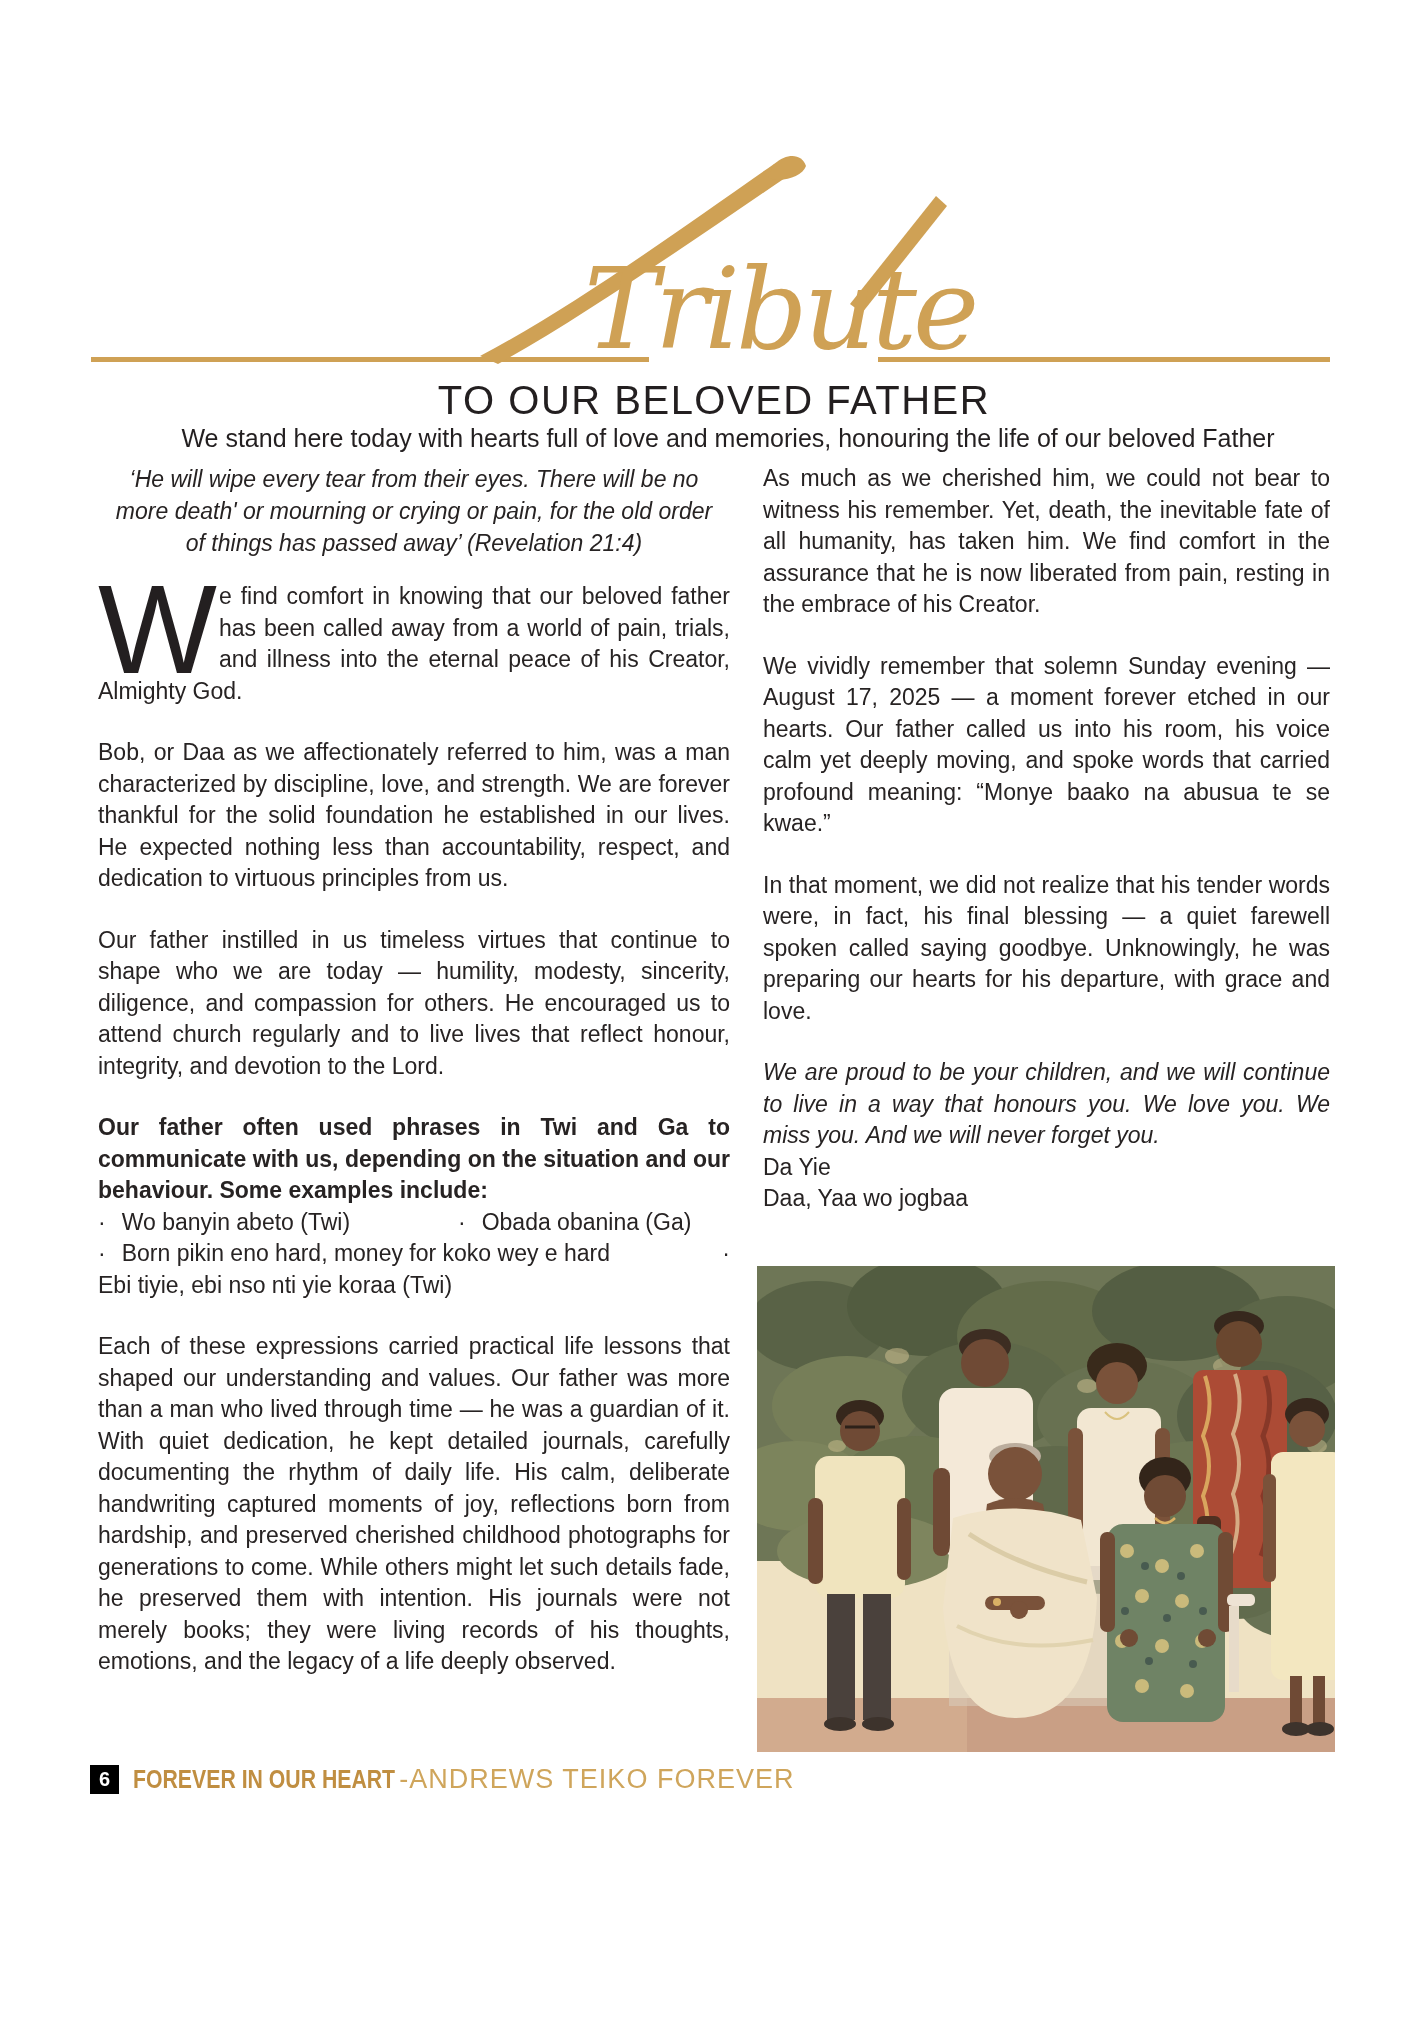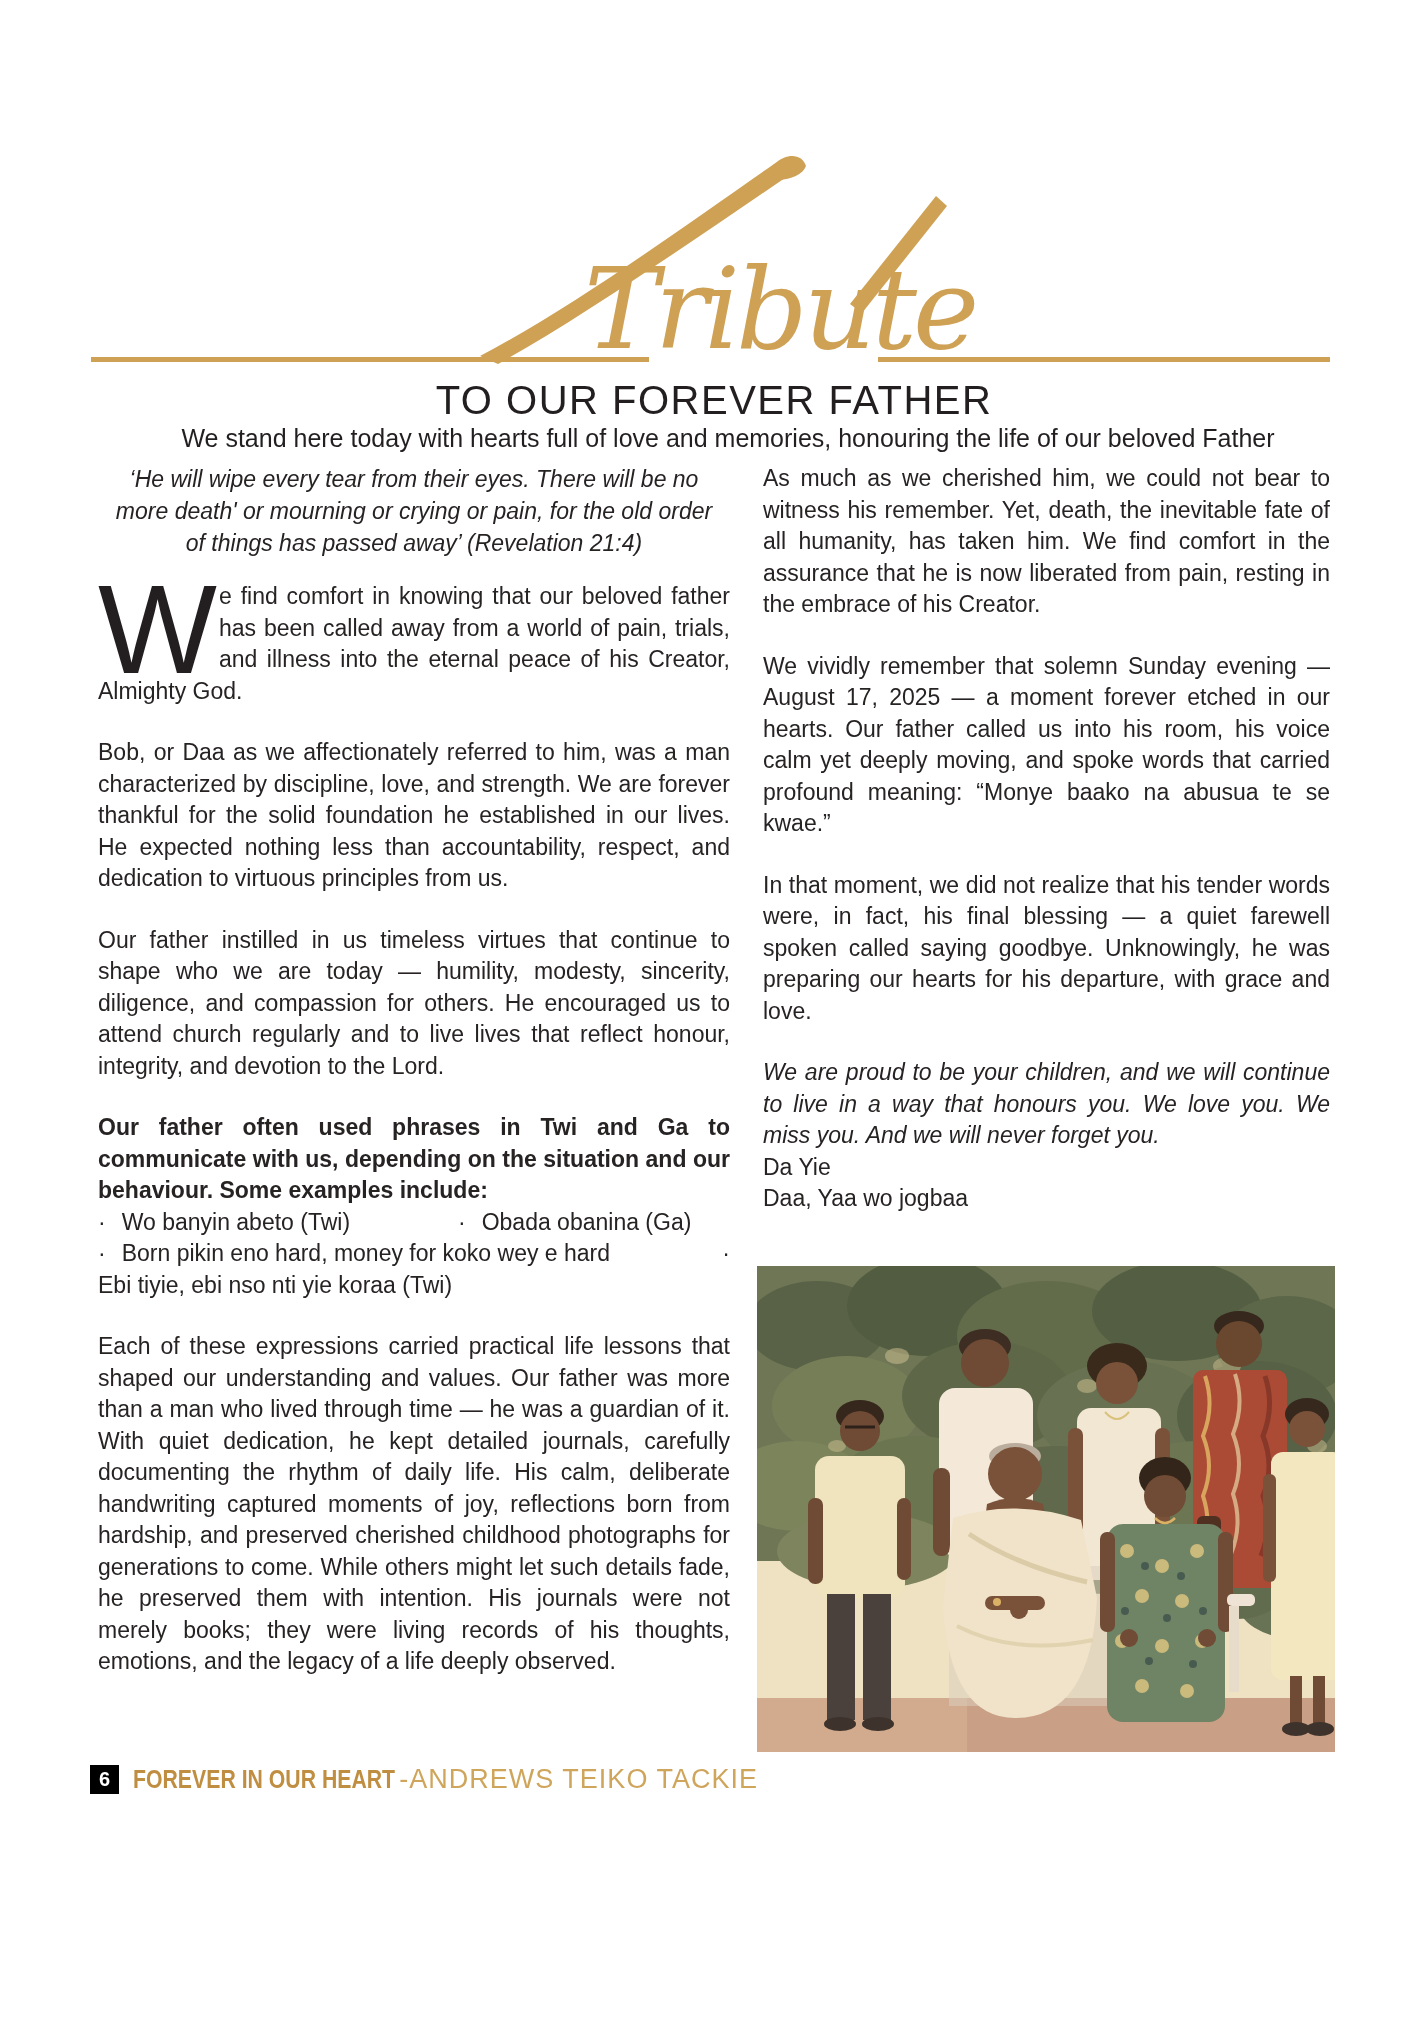--- a/index.html
+++ b/index.html
@@ -56,21 +56,21 @@
 
   <div class="tribute-art">
     <svg viewBox="0 0 545 230" width="545" height="230">
       <path d="M28,208 C120,160 230,80 322,16 L336,28 C242,92 132,168 46,216 Z" fill="#cfa155"></path>
       <path d="M322,16 c14,-12 28,-10 32,2 c-4,11 -24,17 -38,12 Z" fill="#cfa155"></path>
       <path d="M398,156 L484,48 L495,58 L410,165 Z" fill="#cfa155"></path>
       <text x="132" y="200" font-size="112" font-style="italic" font-family="DejaVu Serif, serif" fill="#cfa155" letter-spacing="-4">Tribute</text>
     </svg>
   </div>
 
-  <div class="page-title">TO OUR FOREVER FATHER</div>
+  <div class="page-title">TO OUR BELOVED FATHER</div>
   <div class="page-subtitle">We stand here today with hearts full of love and memories, honouring the life of our beloved Father</div>
 
   <div class="col col-left">
     <p class="quote">‘He will wipe every tear from their eyes. There will be no more death' or mourning or crying or pain, for the old order of things has passed away’  (Revelation 21:4)</p>
 
     <p class="para"><span class="dropcap">W</span><span>e find comfort in knowing that our beloved father has been called away from a world of pain, trials, and illness into the eternal peace of his Creator, Almighty God.</span></p>
 
     <p class="para">Bob, or Daa as we affectionately referred to him, was a man characterized by discipline, love, and strength. We are forever thankful for the solid foundation he established in our lives. He expected nothing less than accountability, respect, and dedication to virtuous principles from us.</p>
     <p class="para">Our father instilled in us timeless virtues that continue to shape who we are today — humility, modesty, sincerity, diligence, and compassion for others. He encouraged us to attend church regularly and to live lives that reflect honour, integrity, and devotion to the Lord.</p>
     <p class="para" style="margin-bottom:0;font-weight:bold;">Our father often used phrases in Twi and Ga to communicate with us, depending on the situation and our behaviour. Some examples include:</p>
@@ -243,16 +243,16 @@
         <rect x="472" y="340" width="10" height="86" fill="#e7e1d0"></rect>
       </g>
 
       <rect width="578" height="486" fill="#e7bd9e" opacity=".13"></rect>
     </svg>
   </div>
 
   <div class="footer">
     <div class="page-box">6</div>
     <span class="footer-bold">FOREVER IN OUR HEART</span>
-    <span class="footer-name">-ANDREWS TEIKO TACKIE</span>
+    <span class="footer-name">-ANDREWS TEIKO FOREVER</span>
   </div>
 
 </div>
 
 </body></html>

